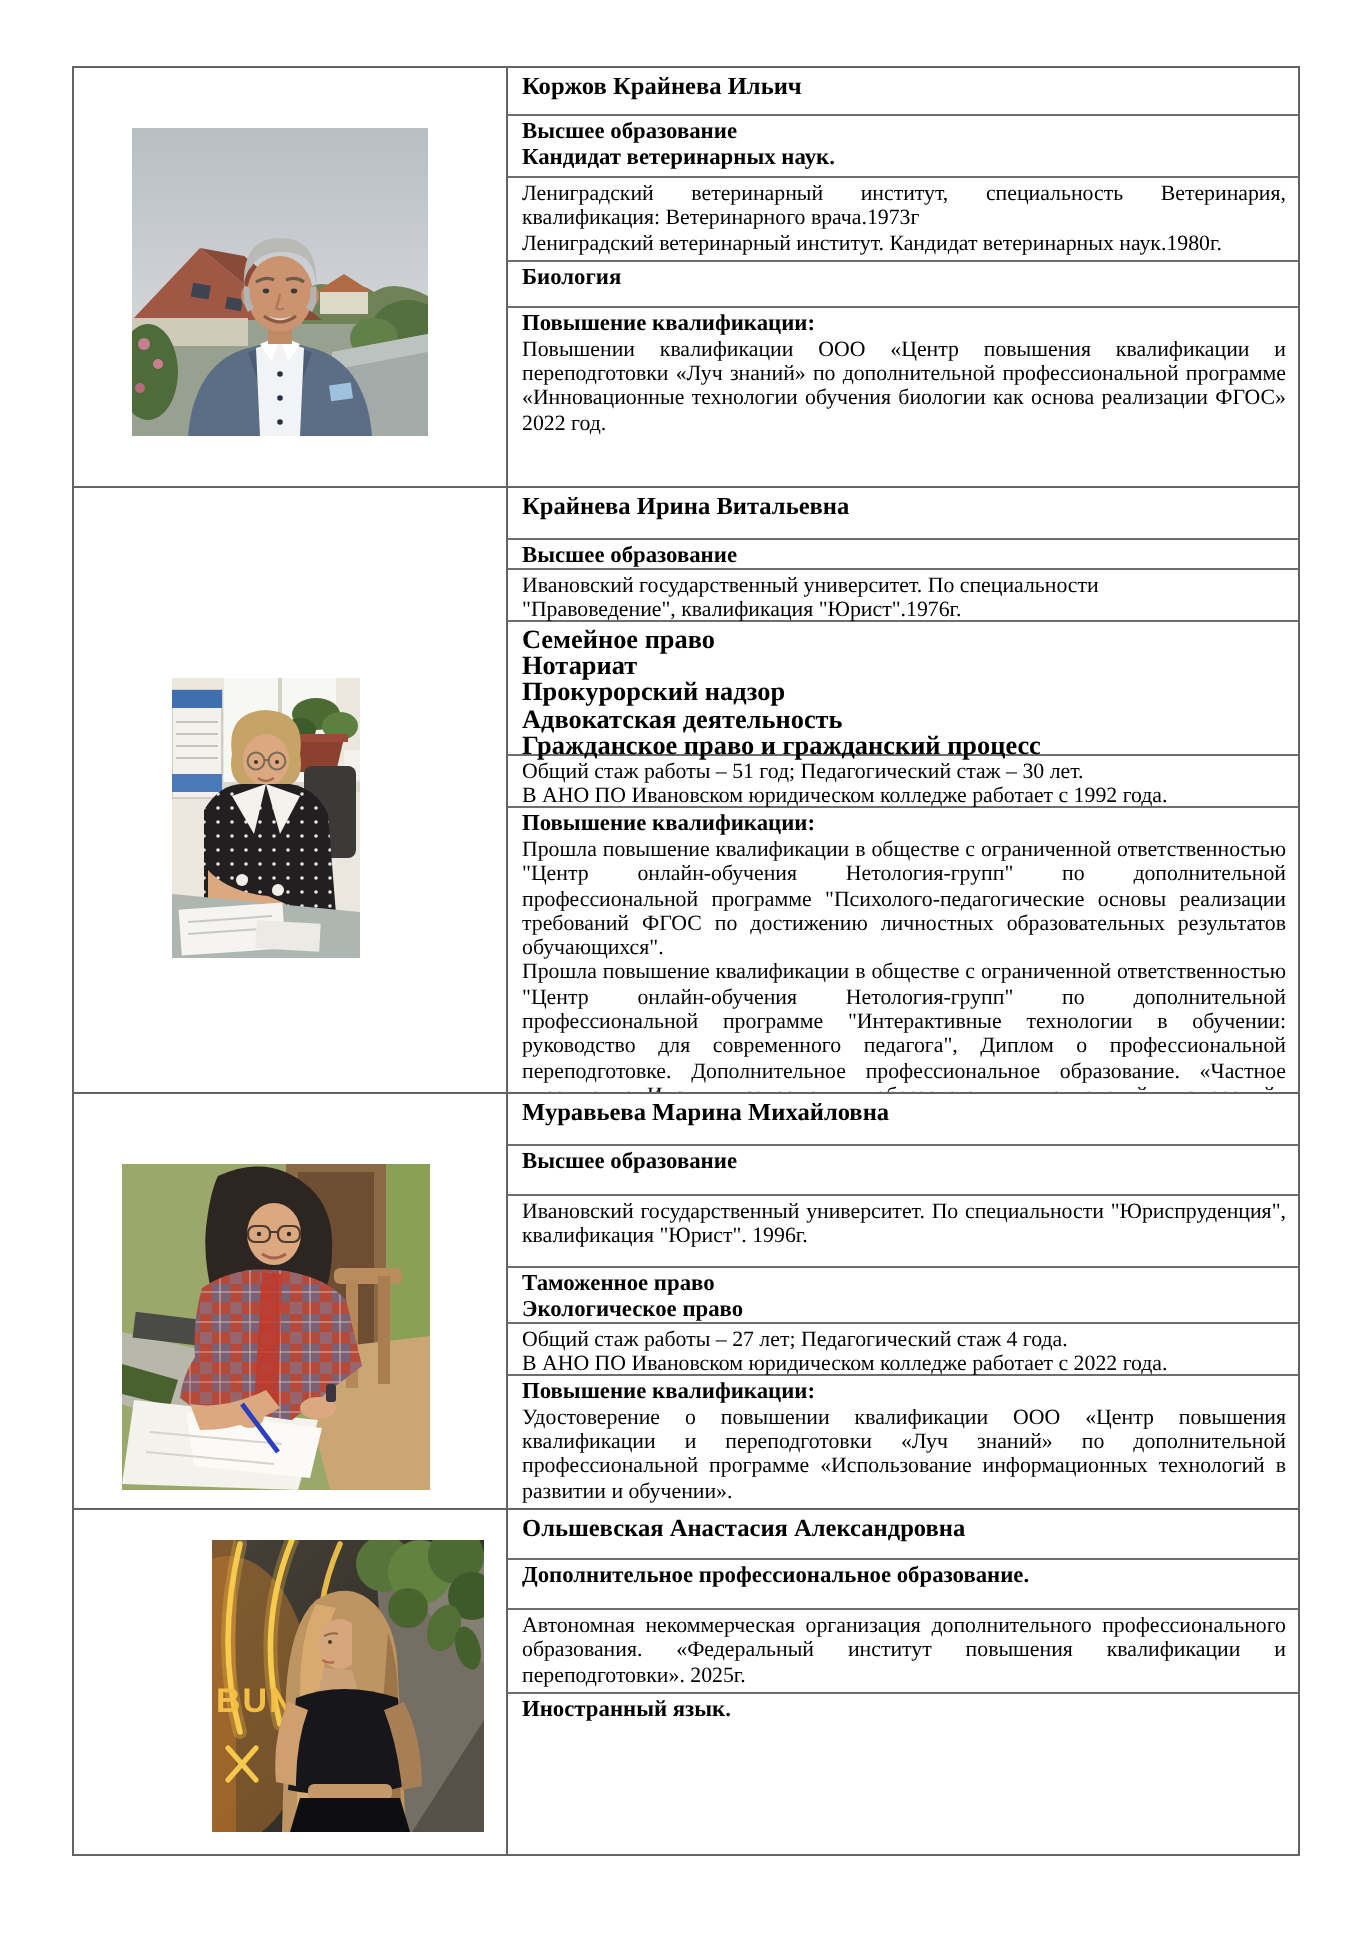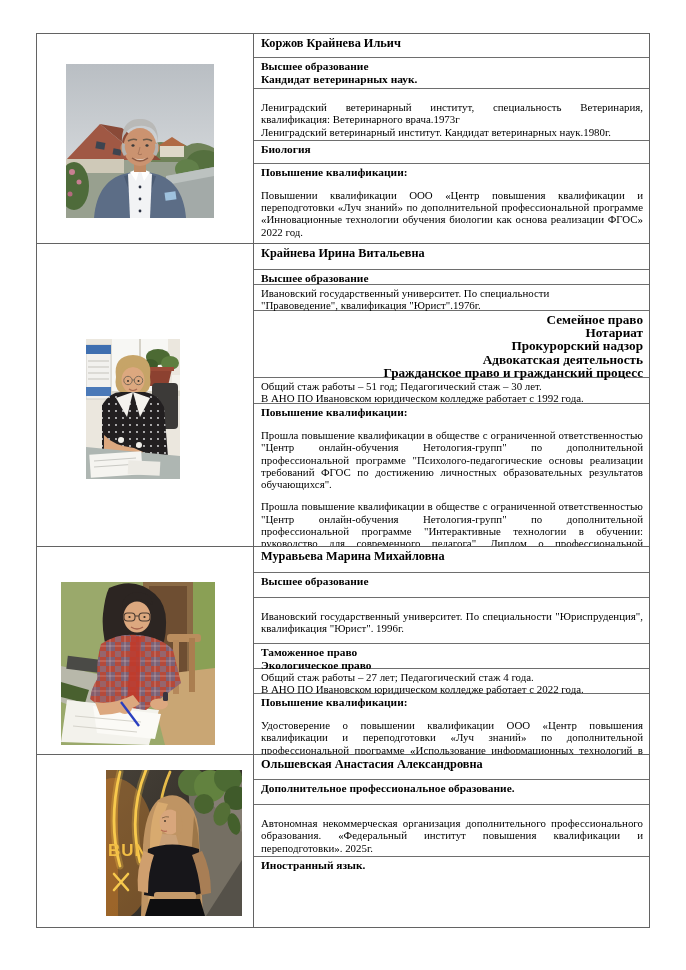--- a/index.html
+++ b/index.html
@@ -7,21 +7,21 @@
   .doc-table{position:absolute;left:36px;top:33px;width:614px;border:1px solid #636363;box-sizing:border-box;}
   .person-row{display:flex;overflow:hidden;box-sizing:border-box;}
   .person-row + .person-row{border-top:1px solid #636363;}
   .photo-cell{width:217px;min-width:217px;border-right:1px solid #636363;box-sizing:border-box;background:#fff;}
   .content-cell{flex:1;display:flex;flex-direction:column;box-sizing:border-box;}
   .sub{border-bottom:1px solid #6e6e6e;padding:2px 6px 2px 7px;box-sizing:border-box;}
   .sub:last-child{border-bottom:none;flex:1;}
   .name-cell{font-weight:bold;font-size:12.3px;line-height:14px;}
   .hdr{font-weight:bold;font-size:11.4px;line-height:13px;}
   .body-text{font-size:10.9px;line-height:12.3px;}
-  .just{text-align:justify;margin-top:10px;}
+  .just{text-align:justify;}
   .subj-large div{font-weight:bold;font-size:13.2px;line-height:13.2px;}
   .photo-frame{box-sizing:border-box;}
   .photo-frame svg{display:block;}
 </style>
 </head>
 <body>
 
 <div class="doc-table">
 
   <div class="person-row" style="height:209px;">
@@ -150,21 +150,21 @@
         </svg>
       </div>
     </div>
     <div class="content-cell">
       <div class="sub name-cell" style="min-height:26px;">Крайнева Ирина Витальевна</div>
       <div class="sub hdr" style="min-height:15px;">Высшее образование</div>
       <div class="sub body-text" style="min-height:26px;">
         <div>Ивановский государственный университет. По специальности</div>
         <div>"Правоведение", квалификация "Юрист".1976г.</div>
       </div>
-      <div class="sub subj-large" style="min-height:67px;text-align:right;">
+      <div class="sub subj-large" style="min-height:67px;">
         <div>Семейное право</div>
         <div>Нотариат</div>
         <div>Прокурорский надзор</div>
         <div>Адвокатская деятельность</div>
         <div>Гражданское право и гражданский процесс</div>
       </div>
       <div class="sub body-text" style="min-height:26px;">
         <div>Общий стаж работы – 51 год; Педагогический стаж – 30 лет.</div>
         <div>В АНО ПО  Ивановском юридическом колледже работает  с 1992 года.</div>
       </div>

